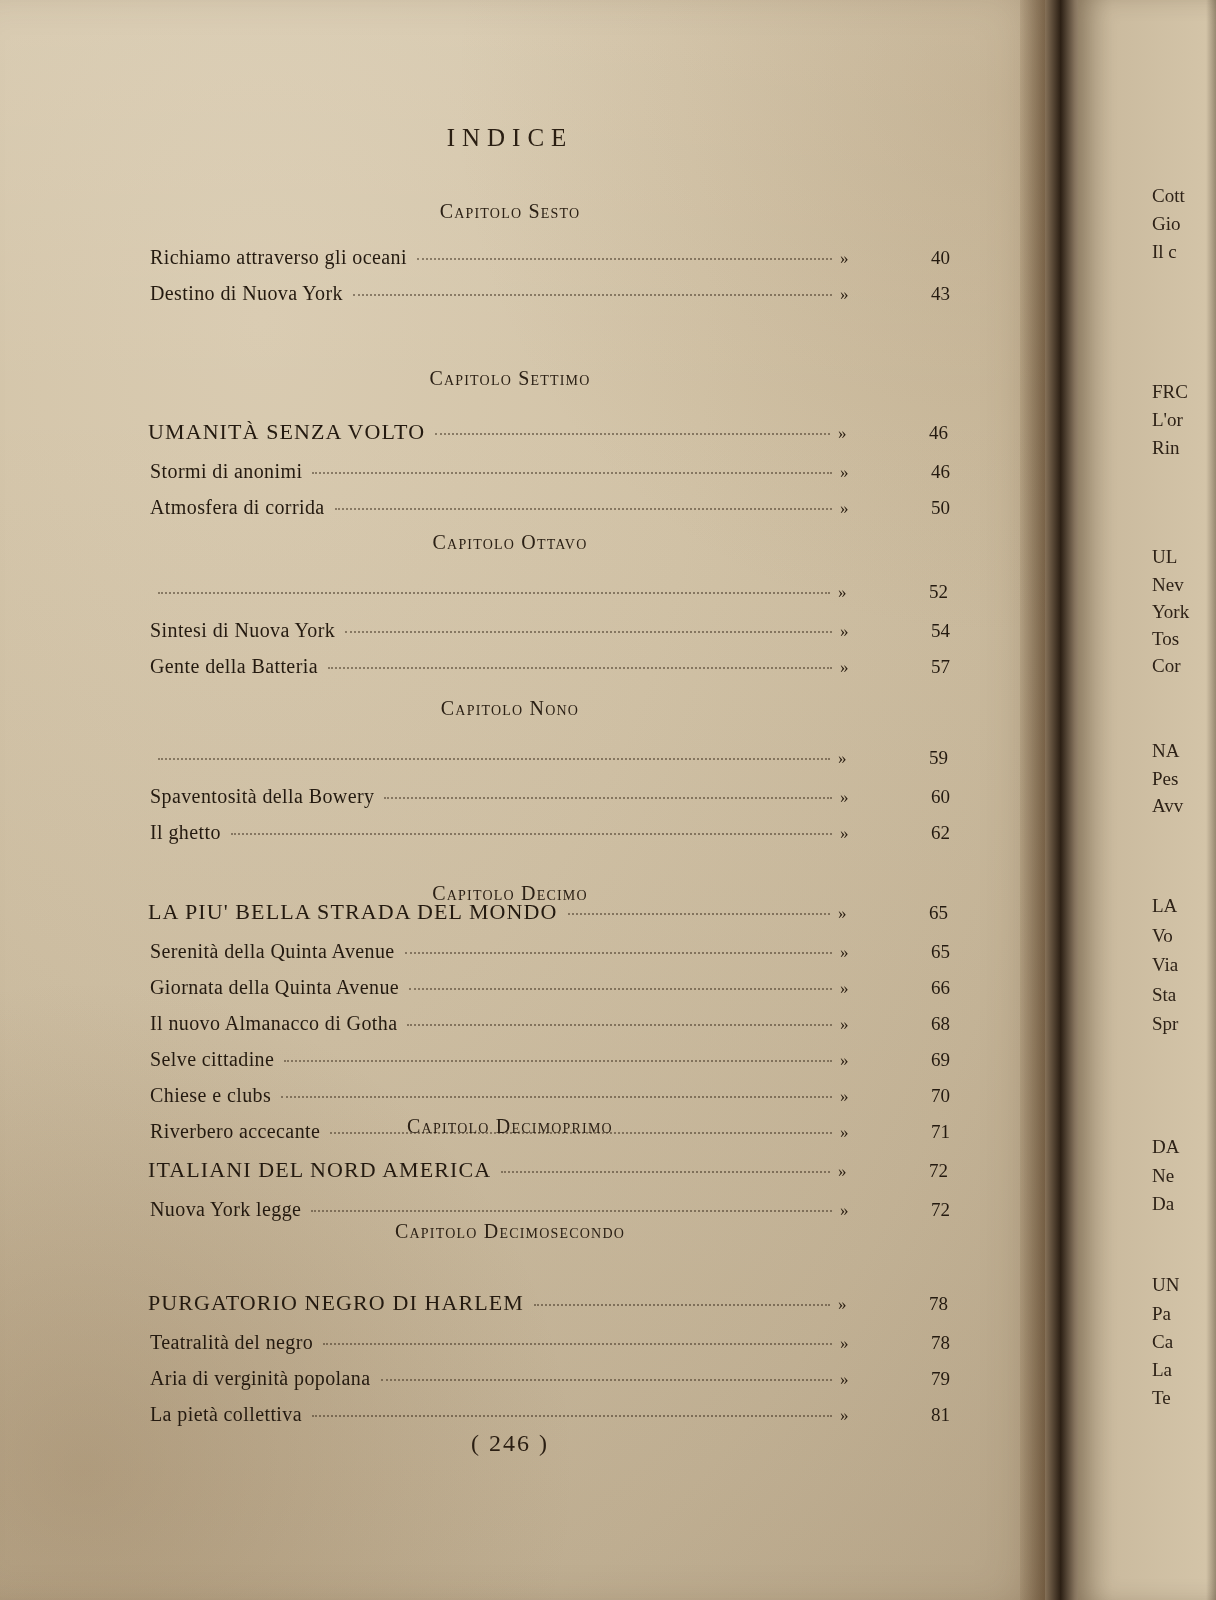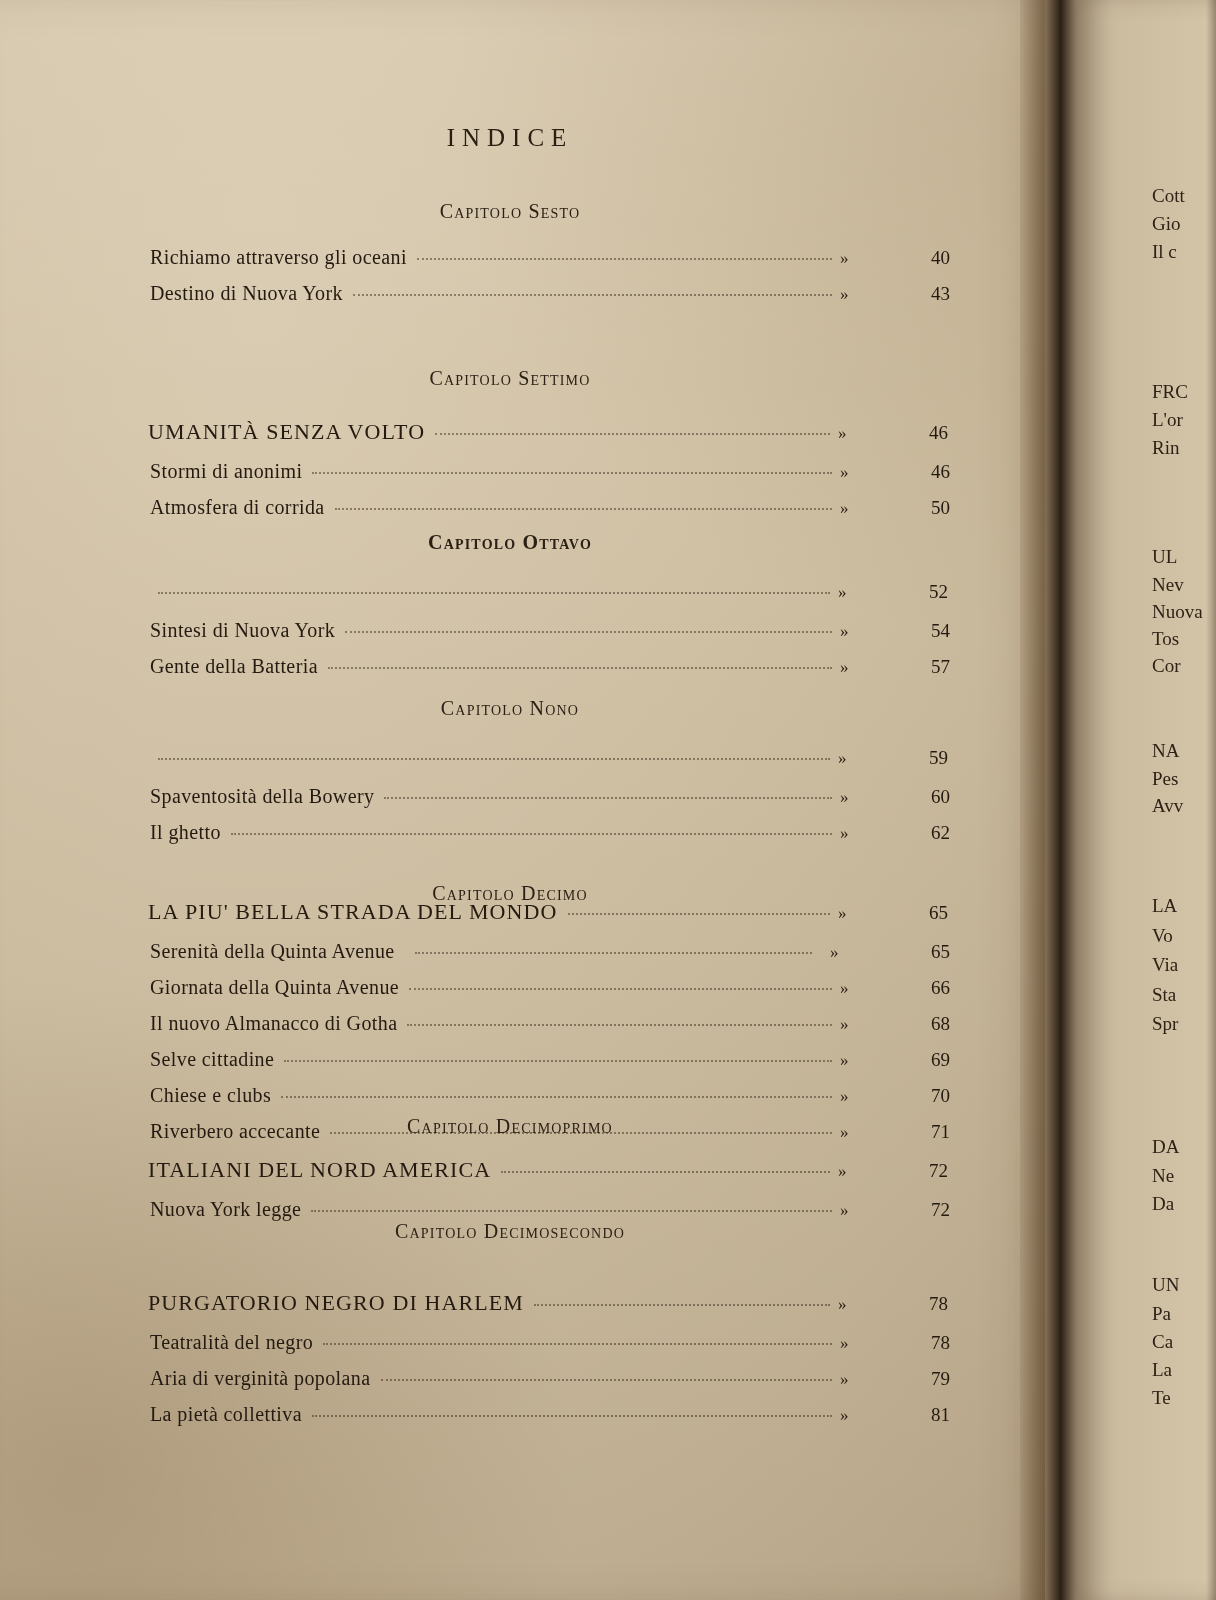--- a/index.html
+++ b/index.html
@@ -201,21 +201,21 @@
             <span class="pagmark">»</span>
             <span class="pagenum">46</span>
           </li>
           <li class="entry minor" style="line-height: 34px;">
             <span class="label">Atmosfera di corrida</span>
             <span class="leader"></span>
             <span class="pagmark">»</span>
             <span class="pagenum">50</span>
           </li>
         </ul>
-        <div class="block chapter-head" style="top: 531px; font-weight: bold;">Capitolo Ottavo</div>
+        <div class="block chapter-head" style="top: 531px;">Capitolo Ottavo</div>
         <ul class="block entries" style="top: 572px;">
           <li class="entry major" style="line-height: 40px;">
             <span class="leader"></span>
             <span class="pagmark">»</span>
             <span class="pagenum">52</span>
           </li>
           <li class="entry minor" style="line-height: 34px;">
             <span class="label">Sintesi di Nuova York</span>
             <span class="leader"></span>
             <span class="pagmark">»</span>
@@ -249,21 +249,21 @@
           </li>
         </ul>
         <div class="block chapter-head" style="top: 882px;">Capitolo Decimo</div>
         <ul class="block entries" style="top: 892px;">
           <li class="entry major" style="line-height: 40px;">
             <span class="label">LA PIU' BELLA STRADA DEL MONDO</span>
             <span class="leader"></span>
             <span class="pagmark">»</span>
             <span class="pagenum">65</span>
           </li>
-          <li class="entry minor" style="line-height: 34px; gap: 10px;">
+          <li class="entry minor" style="line-height: 34px;">
             <span class="label">Serenità della Quinta Avenue</span>
             <span class="leader"></span>
             <span class="pagmark">»</span>
             <span class="pagenum">65</span>
           </li>
           <li class="entry minor" style="line-height: 34px;">
             <span class="label">Giornata della Quinta Avenue</span>
             <span class="leader"></span>
             <span class="pagmark">»</span>
             <span class="pagenum">66</span>
@@ -329,35 +329,36 @@
             <span class="pagenum">79</span>
           </li>
           <li class="entry minor" style="line-height: 34px;">
             <span class="label">La pietà collettiva</span>
             <span class="leader"></span>
             <span class="pagmark">»</span>
             <span class="pagenum">81</span>
           </li>
         </ul>
       </div>
+    <div class="folio">( 246 )</div>
   </div>
 
   <div class="gutter"></div>
 
   <div class="right-page">
     <div id="facing">
         <div class="rp-line" style="top: 185px;">Cott</div>
         <div class="rp-line" style="top: 213px;">Gio</div>
         <div class="rp-line" style="top: 241px;">Il  c</div>
         <div class="rp-line" style="top: 381px;">FRC</div>
         <div class="rp-line" style="top: 409px;">L'or</div>
         <div class="rp-line" style="top: 437px;">Rin</div>
         <div class="rp-line" style="top: 546px;">UL</div>
         <div class="rp-line" style="top: 574px;">Nev</div>
-        <div class="rp-line" style="top: 601px;">Nuova</div>
+        <div class="rp-line" style="top: 601px;">York</div>
         <div class="rp-line" style="top: 628px;">Tos</div>
         <div class="rp-line" style="top: 655px;">Cor</div>
         <div class="rp-line" style="top: 740px;">NA</div>
         <div class="rp-line" style="top: 768px;">Pes</div>
         <div class="rp-line" style="top: 795px;">Avv</div>
         <div class="rp-line" style="top: 895px;">LA</div>
         <div class="rp-line" style="top: 925px;">Vo</div>
         <div class="rp-line" style="top: 954px;">Via</div>
         <div class="rp-line" style="top: 984px;">Sta</div>
         <div class="rp-line" style="top: 1013px;">Spr</div>

